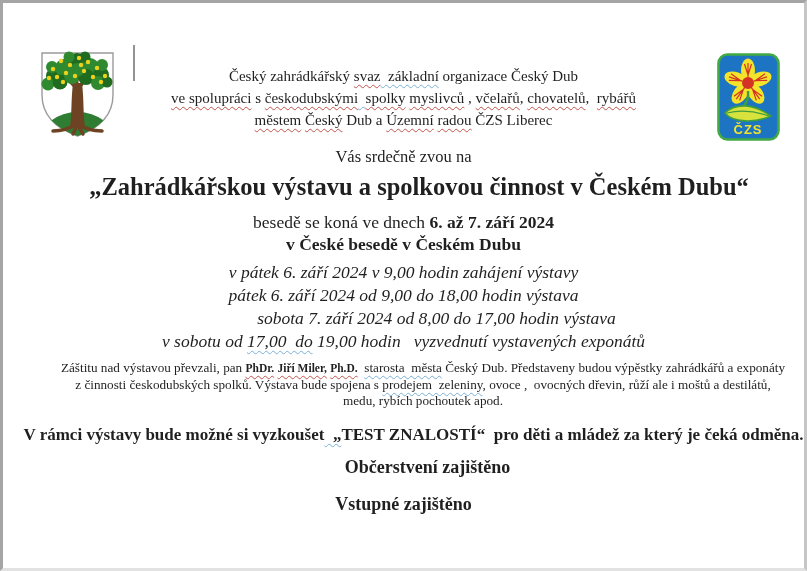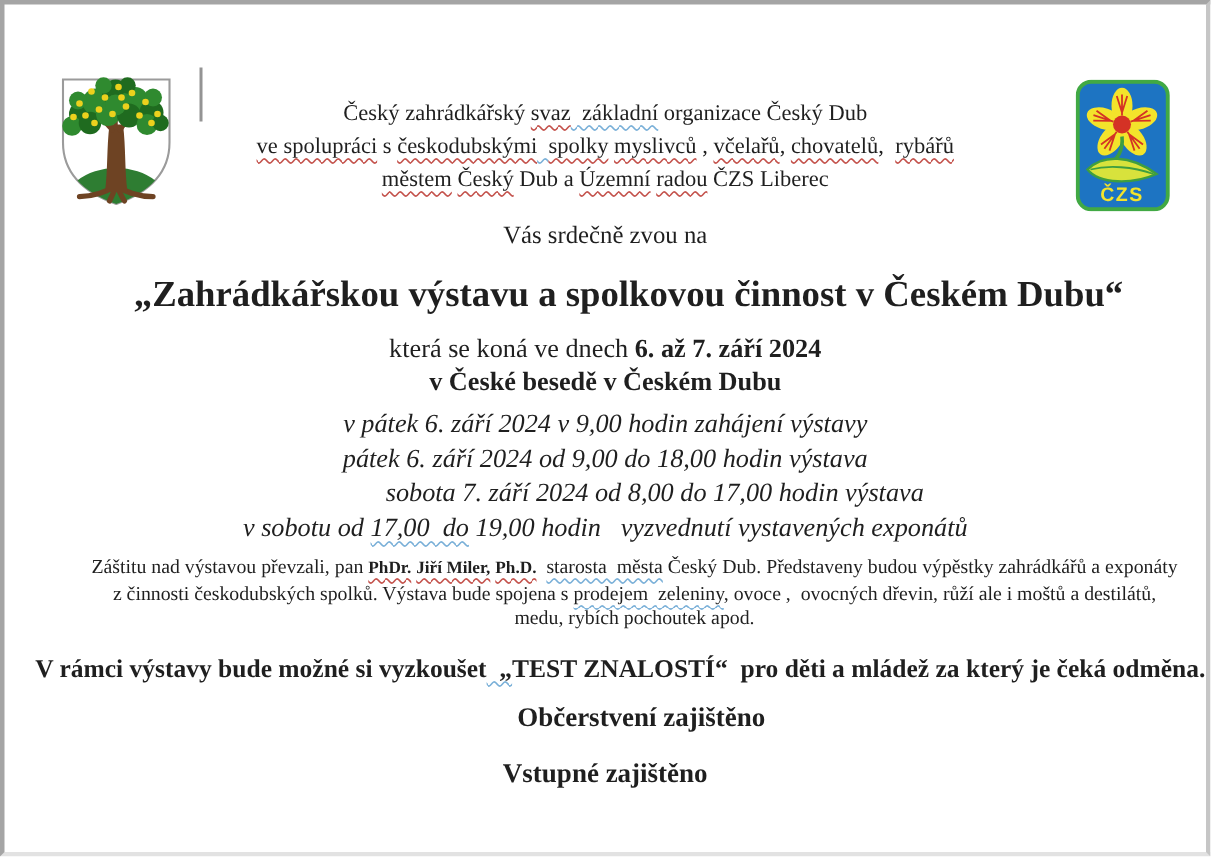--- a/index.html
+++ b/index.html
@@ -19,21 +19,21 @@
   .coat{position:absolute;left:36px;top:46px;width:77px;height:90px;}
   .stray-line{position:absolute;left:130px;top:42px;width:2px;height:36px;background:#949494;}
   .czs{position:absolute;left:714px;top:50px;width:63px;height:64px;}
   .header-text{
     position:absolute;top:62px;left:0;width:100%;box-sizing:border-box;
     text-align:center;
     font-size:15px;line-height:22px;
   }
   .content{position:absolute;top:144px;left:0;width:100%;text-align:center;}
   .invite{font-size:16.5px;line-height:20px;text-align:center;}
-  .title{font-size:24.5px;font-weight:bold;line-height:32px;margin-top:14px;white-space:nowrap;padding-left:31px;}
+  .title{font-size:24.5px;font-weight:bold;line-height:32px;margin-top:4px;white-space:nowrap;padding-left:31px;}
   .dateline{font-size:17.5px;line-height:22px;margin-top:8px;}
   .venue{font-size:17.5px;font-weight:bold;line-height:22px;}
   .sched-wrap{margin-top:6px;font-style:italic;}
   .sched{font-size:17.5px;line-height:23px;}
   .sched.offset{position:relative;left:33px;}
   .para{margin-top:7px;font-size:13.2px;line-height:16.5px;padding-left:39px;}
   .nb{font-weight:bold;font-size:11.5px;}
   .testline{margin-top:16px;font-size:17px;font-weight:bold;line-height:17px;margin-left:20px;}
   .refresh{margin-top:13px;font-size:18px;font-weight:bold;line-height:22px;padding-left:48px;}
   .admission{margin-top:15px;font-size:18px;font-weight:bold;line-height:22px;}
@@ -156,21 +156,21 @@
   <div class="header-text">
     <div><span>Český zahrádkářský </span><span class="wr">svaz</span><span class="wb">&nbsp; základní</span><span> organizace Český Dub</span></div>
     <div><span class="wr">ve spolupráci</span><span> s </span><span class="wr">českodubskými</span><span class="wb">&nbsp; </span><span class="wr">spolky</span><span> </span><span class="wr">myslivců</span><span> , </span><span class="wr">včelařů</span><span>, </span><span class="wr">chovatelů</span><span>,&nbsp; </span><span class="wr">rybářů</span></div>
     <div><span class="wr">městem</span><span> </span><span class="wr">Český</span><span> Dub a </span><span class="wr">Územní</span><span> </span><span class="wr">radou</span><span> ČZS Liberec</span></div>
   </div>
 
   <div class="content">
     <div class="invite">Vás srdečně zvou na</div>
     <div class="title">„Zahrádkářskou výstavu a spolkovou činnost v Českém Dubu“</div>
 
-    <div class="dateline"><span>která se koná ve dnech </span><b>6. až 7. září 2024</b></div>
+    <div class="dateline"><span>besedě se koná ve dnech </span><b>6. až 7. září 2024</b></div>
     <div class="venue">v České besedě v Českém Dubu</div>
 
     <div class="sched-wrap">
       <div class="sched">v pátek 6. září 2024 v 9,00 hodin zahájení výstavy</div>
       <div class="sched">pátek 6. září 2024 od 9,00 do 18,00 hodin výstava</div>
       <div class="sched offset">sobota 7. září 2024 od 8,00 do 17,00 hodin výstava</div>
       <div class="sched"><span>v sobotu od </span><span class="wb">17,00&nbsp; do</span><span> 19,00 hodin&nbsp;&nbsp; vyzvednutí vystavených exponátů</span></div>
     </div>
 
     <div class="para">

